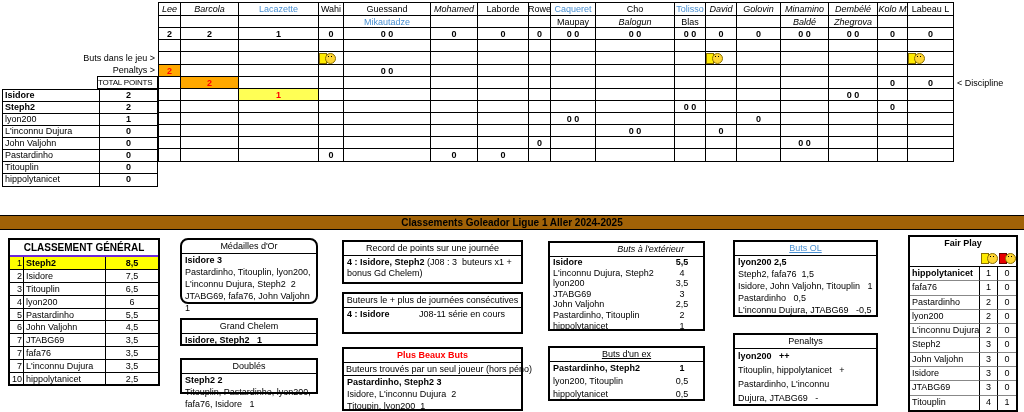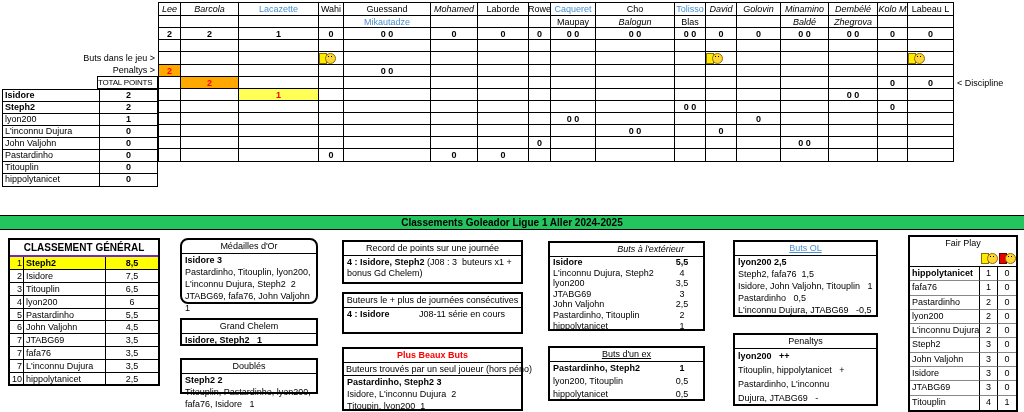--- a/index.html
+++ b/index.html
@@ -38,21 +38,21 @@
   #players .pc.lastr{border-bottom:none;}
   #players .pc.b{font-weight:bold;}
   #discipline{position:absolute;left:957px;top:78px;white-space:nowrap;}
   
   .smiley{display:inline-flex;align-items:center;}
   .smiley .card{display:inline-block;width:6px;height:9px;background:#ffeb00;border:1px solid #8a7000;margin-right:-2px;}
   .smiley .face{display:inline-block;width:9px;height:9px;border-radius:50%;background:#ffd633;border:1px solid #8a7000;position:relative;}
   .smiley .face::before{content:"";position:absolute;left:2px;top:2px;width:1px;height:1px;background:#000;box-shadow:3px 0 0 #000;}
   .smiley.red .card{background:#e60000;border-color:#660000;}
   
-  #bar{position:absolute;left:0;top:215px;width:1024px;height:13px;background:#22c55e;
+  #bar{position:absolute;left:0;top:215px;width:1024px;height:13px;background:#a16207;
     border-top:1.5px solid #000;border-bottom:1.5px solid #000;text-align:center;
     font-weight:bold;font-size:10px;line-height:13px;}
   
   .panel{position:absolute;background:#fff;border:2px solid #000;box-sizing:border-box;}
   .ptitle{text-align:center;border-bottom:1px solid #000;line-height:13px;height:13px;white-space:nowrap;overflow:hidden;}
   .ptitle.italic{font-style:italic;padding-left:48px;}
   .ptitle.underline{text-decoration:underline;}
   .ptitle.blue{color:#4a90d2;text-decoration:underline;}
   .ptitle.redbold{color:#ff0000;font-weight:bold;}
   .pline{padding:0 3px;line-height:12px;white-space:pre-wrap;}
@@ -84,21 +84,21 @@
   #classement-rows{display:grid;grid-template-columns:14px 81px 53px;grid-auto-rows:12.9px;}
   #classement-rows .cc{border-bottom:1px solid #000;line-height:12px;overflow:hidden;}
   #classement-rows .cc.rank{text-align:right;padding-right:1px;border-right:1px solid #000;}
   #classement-rows .cc.nm{padding-left:2px;}
   #classement-rows .cc.pt{text-align:center;border-left:1px solid #000;}
   #classement-rows .cc.hl{background:#ffff00;}
   #classement-rows .cc.b{font-weight:bold;}
   #classement-rows .cc.lastr{border-bottom:none;}
   
   #p-fair_play{left:908px;top:235px;width:110px;height:177px;}
-  #fp-head .fp-title{text-align:center;line-height:13px;height:13px;}
+  #fp-head .fp-title{text-align:center;line-height:13px;height:13px;font-weight:bold;}
   #fp-icons{display:grid;grid-template-columns:70px 18px 18px;height:16px;align-items:center;border-bottom:1px solid #000;}
   #fp-icons .ic{display:flex;justify-content:center;}
   #fp-rows{display:grid;grid-template-columns:70px 18px 18px;grid-auto-rows:14.3px;}
   #fp-rows .fc{border-bottom:1px solid #888;line-height:13px;overflow:hidden;}
   #fp-rows .fc.nm{padding-left:2px;border-right:1px solid #000;white-space:nowrap;}
   #fp-rows .fc.num{text-align:center;}
   #fp-rows .fc.num.y{border-right:1px solid #000;}
   #fp-rows .fc.b{font-weight:bold;}
   #fp-rows .fc.lastr{border-bottom:none;}
 </style>

